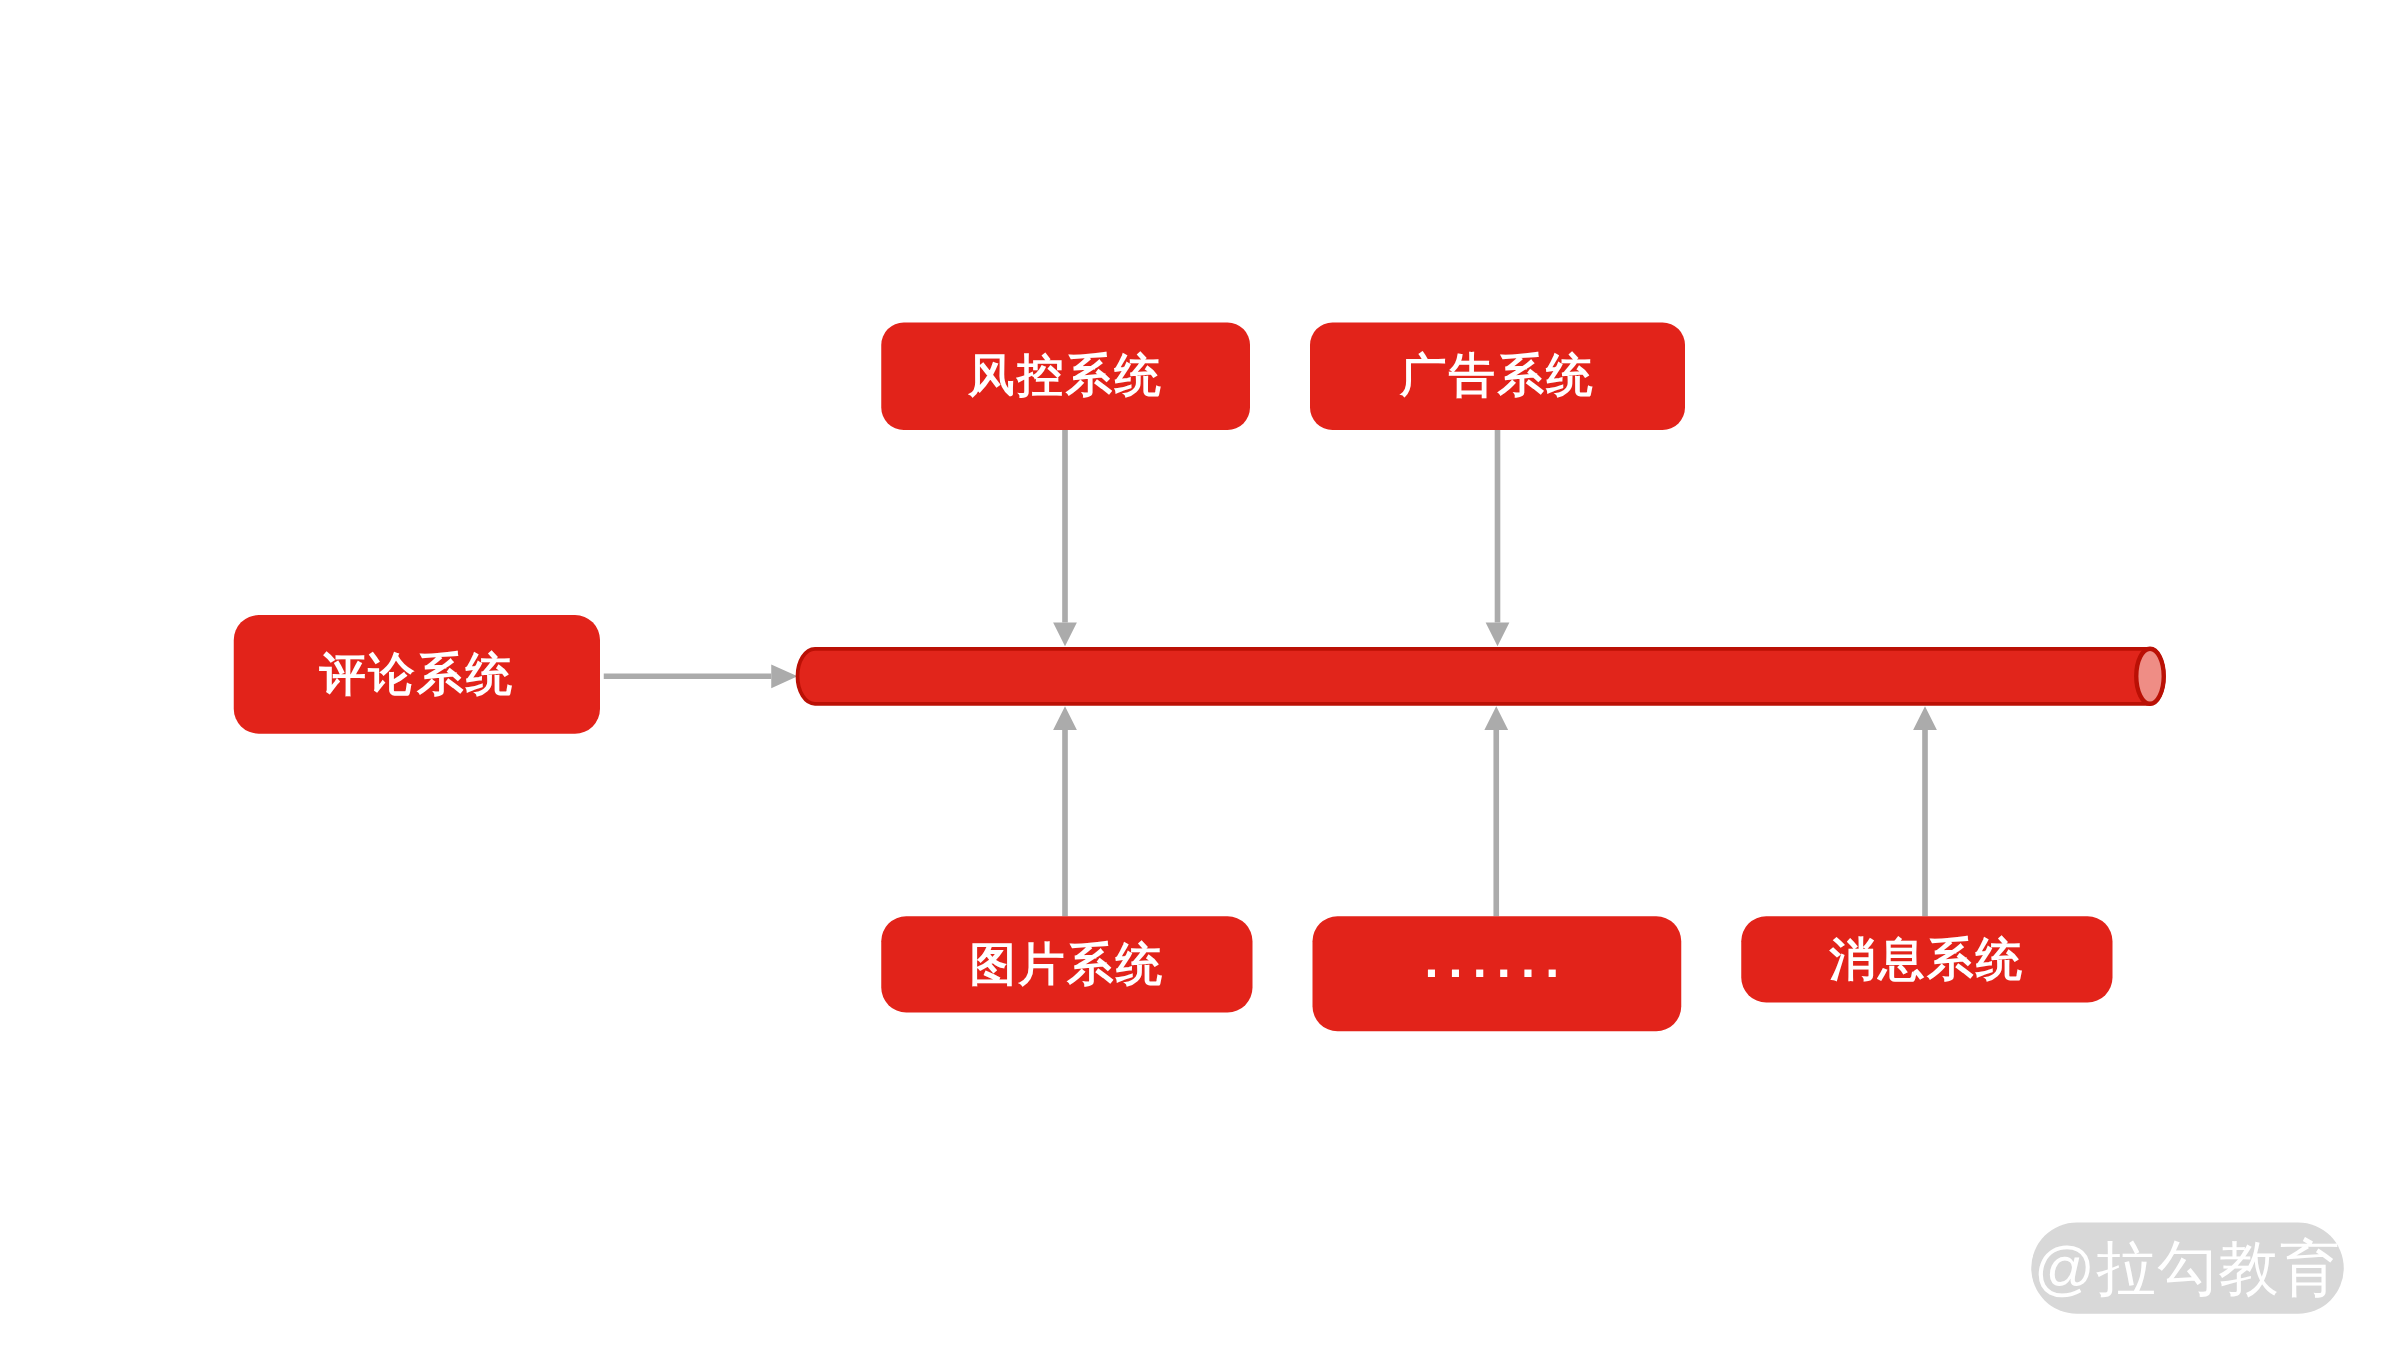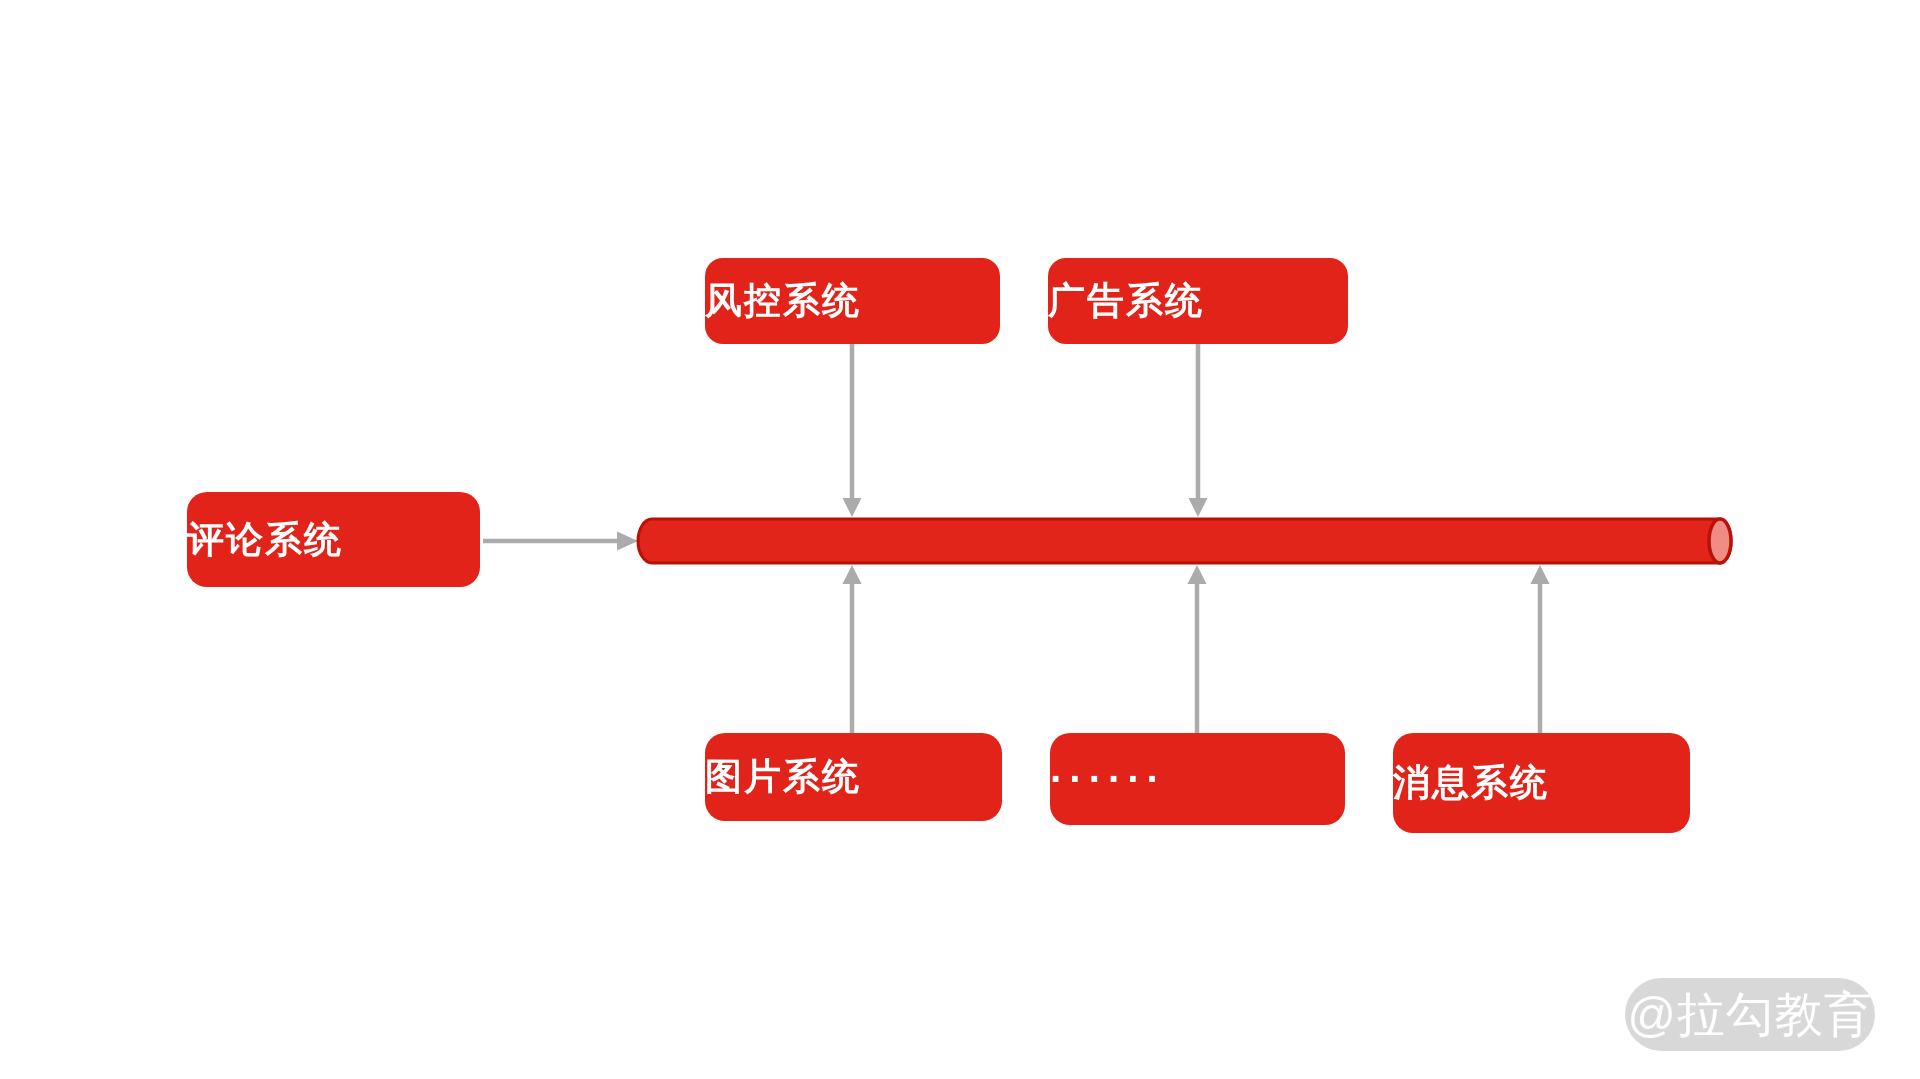--- a/index.html
+++ b/index.html
@@ -25,28 +25,29 @@
   .node {
     position: absolute;
     background: #e2231a;
     border-radius: 18px;
     color: #ffffff;
     font-size: 37px;
     font-weight: 600;
     letter-spacing: 2px;
     display: flex;
     align-items: center;
+    justify-content: center;
     box-sizing: border-box;
   }
   .node-risk    { left: 705px;  top: 258px; width: 295px; height: 86px; }
   .node-ad      { left: 1048px; top: 258px; width: 300px; height: 86px; }
   .node-comment { left: 187px;  top: 492px; width: 293px; height: 95px; border-radius: 20px; }
-  .node-image   { left: 705px;  top: 733px; width: 297px; height: 88px; border-radius: 20px; }
+  .node-image   { left: 705px;  top: 733px; width: 297px; height: 77px; border-radius: 20px; }
   .node-dots    { left: 1050px; top: 733px; width: 295px; height: 92px; border-radius: 20px; }
-  .node-message { left: 1393px; top: 733px; width: 297px; height: 100px; border-radius: 20px; }
+  .node-message { left: 1393px; top: 733px; width: 297px; height: 69px; border-radius: 20px; }
   .node-dots .node-label { letter-spacing: 6px; font-size: 40px; }
   .watermark {
     position: absolute;
     left: 1625px;
     top: 978px;
     width: 250px;
     height: 73px;
     background: #d8d8d8;
     border-radius: 37px;
     color: #ffffff;

